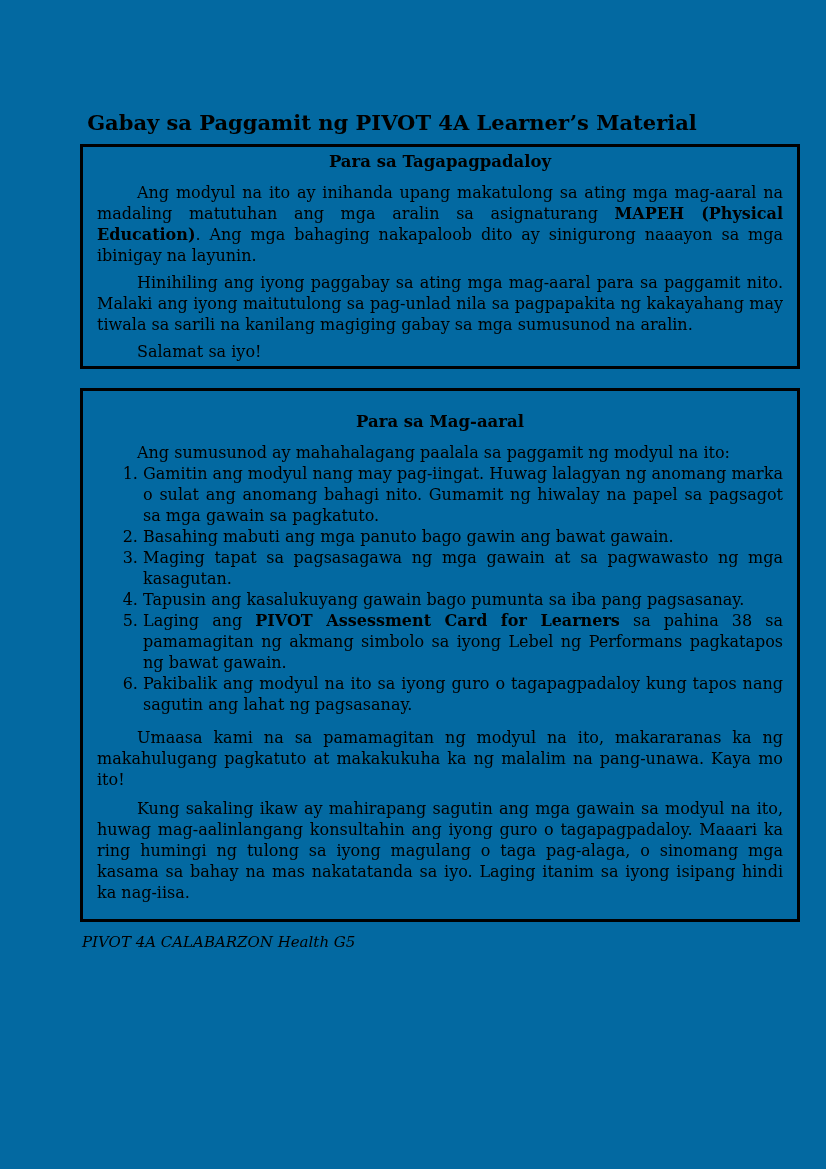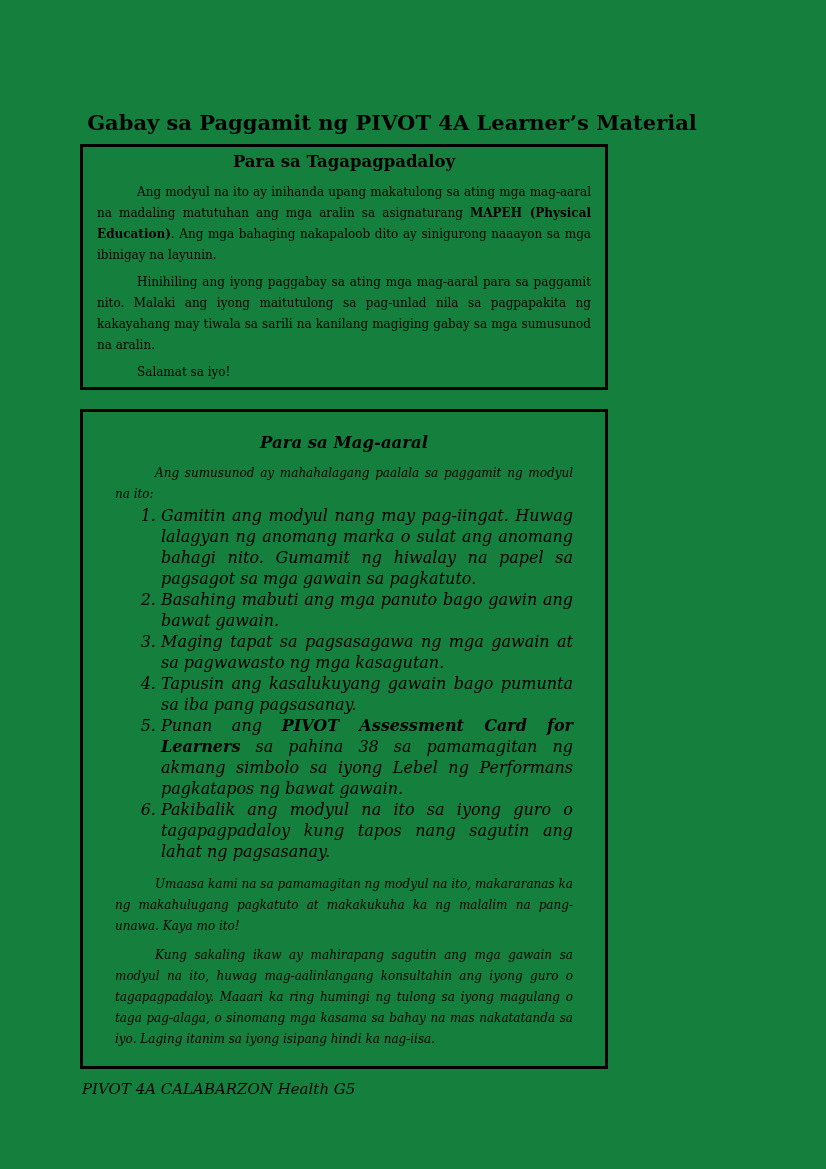--- a/index.html
+++ b/index.html
@@ -1,20 +1,20 @@
 <!DOCTYPE html>
 <html><head>
 <meta charset="utf-8">
 <style>
   html, body { margin: 0; padding: 0; }
   .page {
     position: relative;
     width: 826px;
     height: 1169px;
-    background: #15803d;
+    background: #0369a1;
     color: #000000;
     font-family: "DejaVu Serif", "Liberation Serif", serif;
     overflow: hidden;
   }
   .content {
     position: absolute;
     left: 80px;
     top: 0;
     width: 624px;
   }
@@ -23,34 +23,34 @@
     padding-top: 110px;
     text-align: center;
     font-weight: bold;
     font-size: 21px;
     line-height: 26px;
     margin-bottom: 8px;
   }
   .box {
     border: 3px solid #000000;
     box-sizing: border-box;
-    width: 528px;
+    width: 720px;
   }
   .box-facilitator { padding: 4px 14px 4px; margin-bottom: 19px; }
-  .box-learner    { padding: 20px 32px 16px; font-style: italic; }
+  .box-learner    { padding: 20px 14px 16px; }
   .box-heading {
     margin: 0 0 10px;
     text-align: center;
     font-weight: bold;
     font-size: 16.5px;
     line-height: 21px;
   }
   .para {
     margin: 0 0 6px;
-    font-size: 12px;
+    font-size: 16px;
     line-height: 21px;
     text-align: justify;
     text-indent: 40px;
   }
   .para:last-child { margin-bottom: 0; }
   .intro .para { margin-bottom: 0; }
   ol.num-list {
     margin: 0;
     padding-left: 46px;
     font-size: 16px;
@@ -98,21 +98,21 @@
     <div class="box box-learner">
       <h2 class="box-heading">Para sa Mag-aaral</h2>
       <div class="intro">
           <p class="para"><span>Ang sumusunod ay mahahalagang paalala sa paggamit ng modyul na ito:</span></p>
         </div>
       <ol class="num-list">
           <li class="num-item"><span>Gamitin ang modyul nang may pag-iingat. Huwag lalagyan ng anomang marka o sulat ang anomang bahagi nito. Gumamit ng hiwalay na papel sa pagsagot sa mga gawain sa pagkatuto.</span></li>
           <li class="num-item"><span>Basahing mabuti ang mga panuto bago gawin ang bawat gawain.</span></li>
           <li class="num-item"><span>Maging tapat sa pagsasagawa ng mga gawain at sa pagwawasto ng mga kasagutan.</span></li>
           <li class="num-item"><span>Tapusin ang kasalukuyang gawain bago pumunta sa iba pang pagsasanay.</span></li>
-          <li class="num-item"><span>Punan ang </span><b>PIVOT Assessment Card for Learners</b><span> sa pahina 38 sa pamamagitan ng akmang simbolo sa iyong Lebel ng Performans pagkatapos ng bawat gawain.</span></li>
+          <li class="num-item"><span>Laging ang </span><b>PIVOT Assessment Card for Learners</b><span> sa pahina 38 sa pamamagitan ng akmang simbolo sa iyong Lebel ng Performans pagkatapos ng bawat gawain.</span></li>
           <li class="num-item"><span>Pakibalik ang modyul na ito sa iyong guro o tagapagpadaloy kung tapos nang sagutin ang lahat ng pagsasanay.</span></li>
         </ol>
       <div class="closing">
           <p class="para"><span>Umaasa kami na sa pamamagitan ng modyul na ito, makararanas ka ng makahulugang pagkatuto at makakukuha ka ng malalim na pang-unawa. Kaya mo ito!</span></p>
           <p class="para"><span>Kung sakaling ikaw ay mahirapang sagutin ang mga gawain sa modyul na ito, huwag mag-aalinlangang konsultahin ang iyong guro o tagapagpadaloy. Maaari ka ring humingi ng tulong sa iyong magulang o taga pag-alaga, o sinomang mga kasama sa bahay na mas nakatatanda sa iyo. Laging itanim sa iyong isipang hindi ka nag-iisa.</span></p>
         </div>
     </div>
 
     <div class="footer">PIVOT 4A CALABARZON Health G5</div>
   </div>

